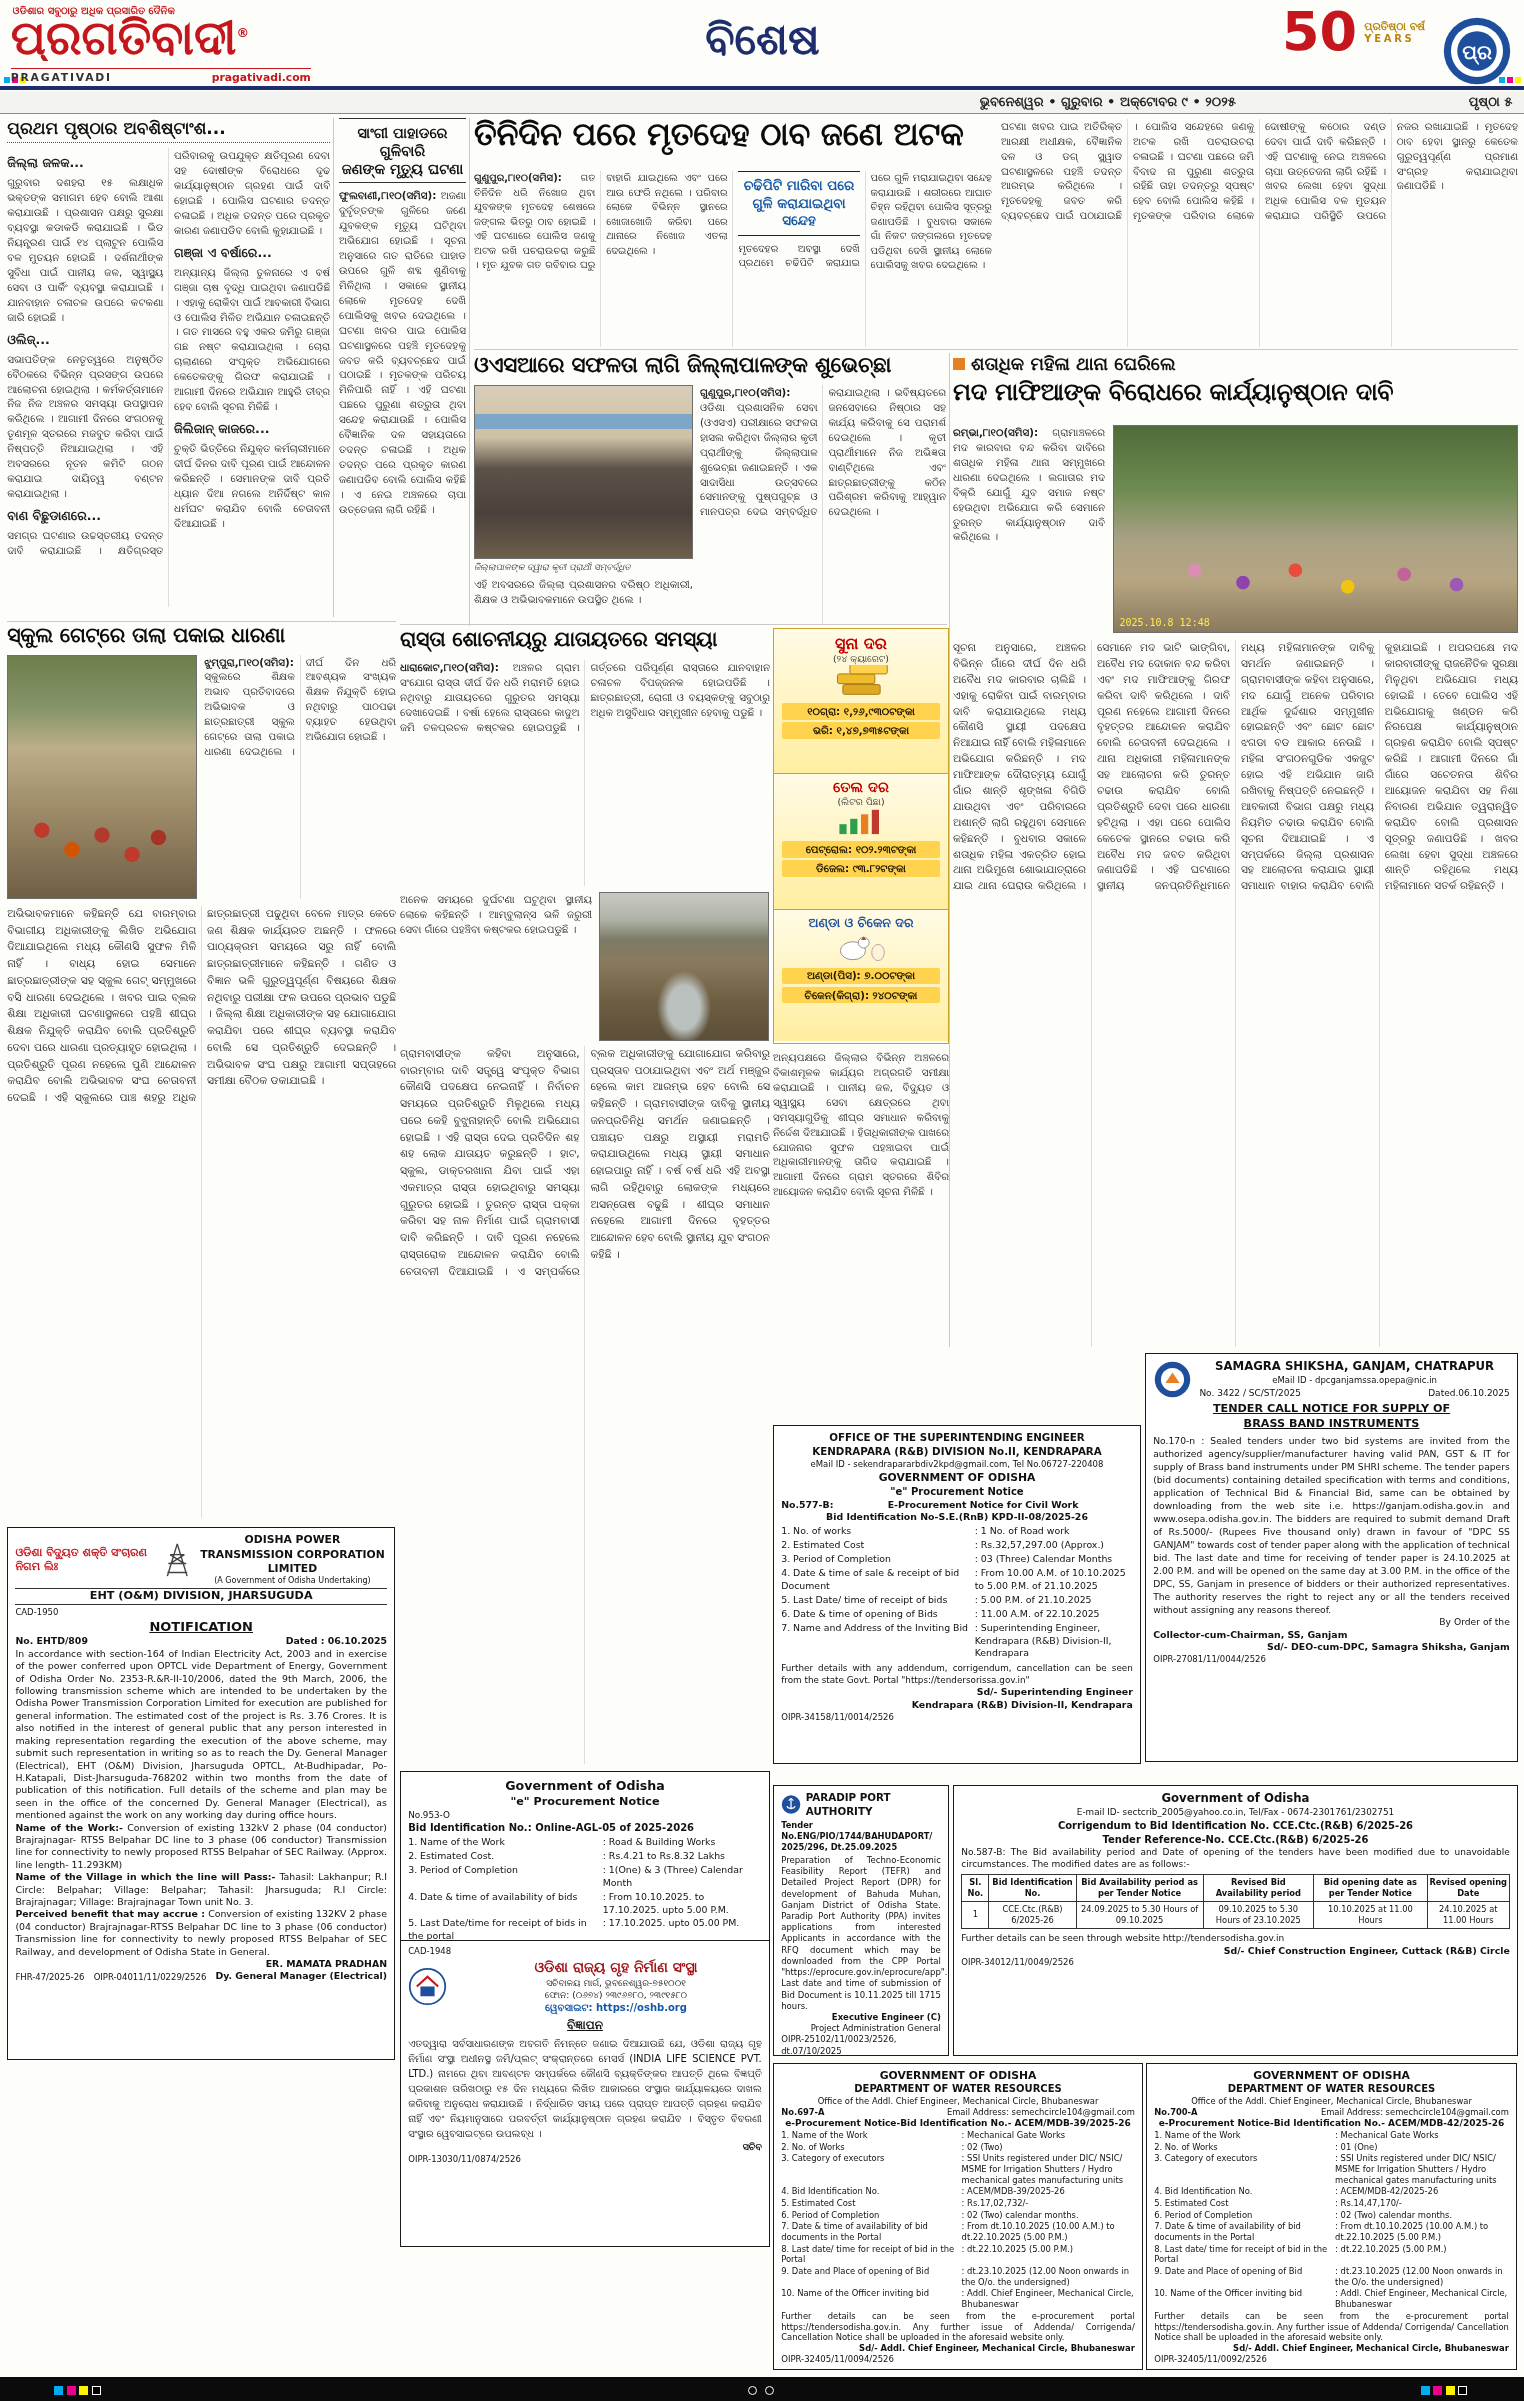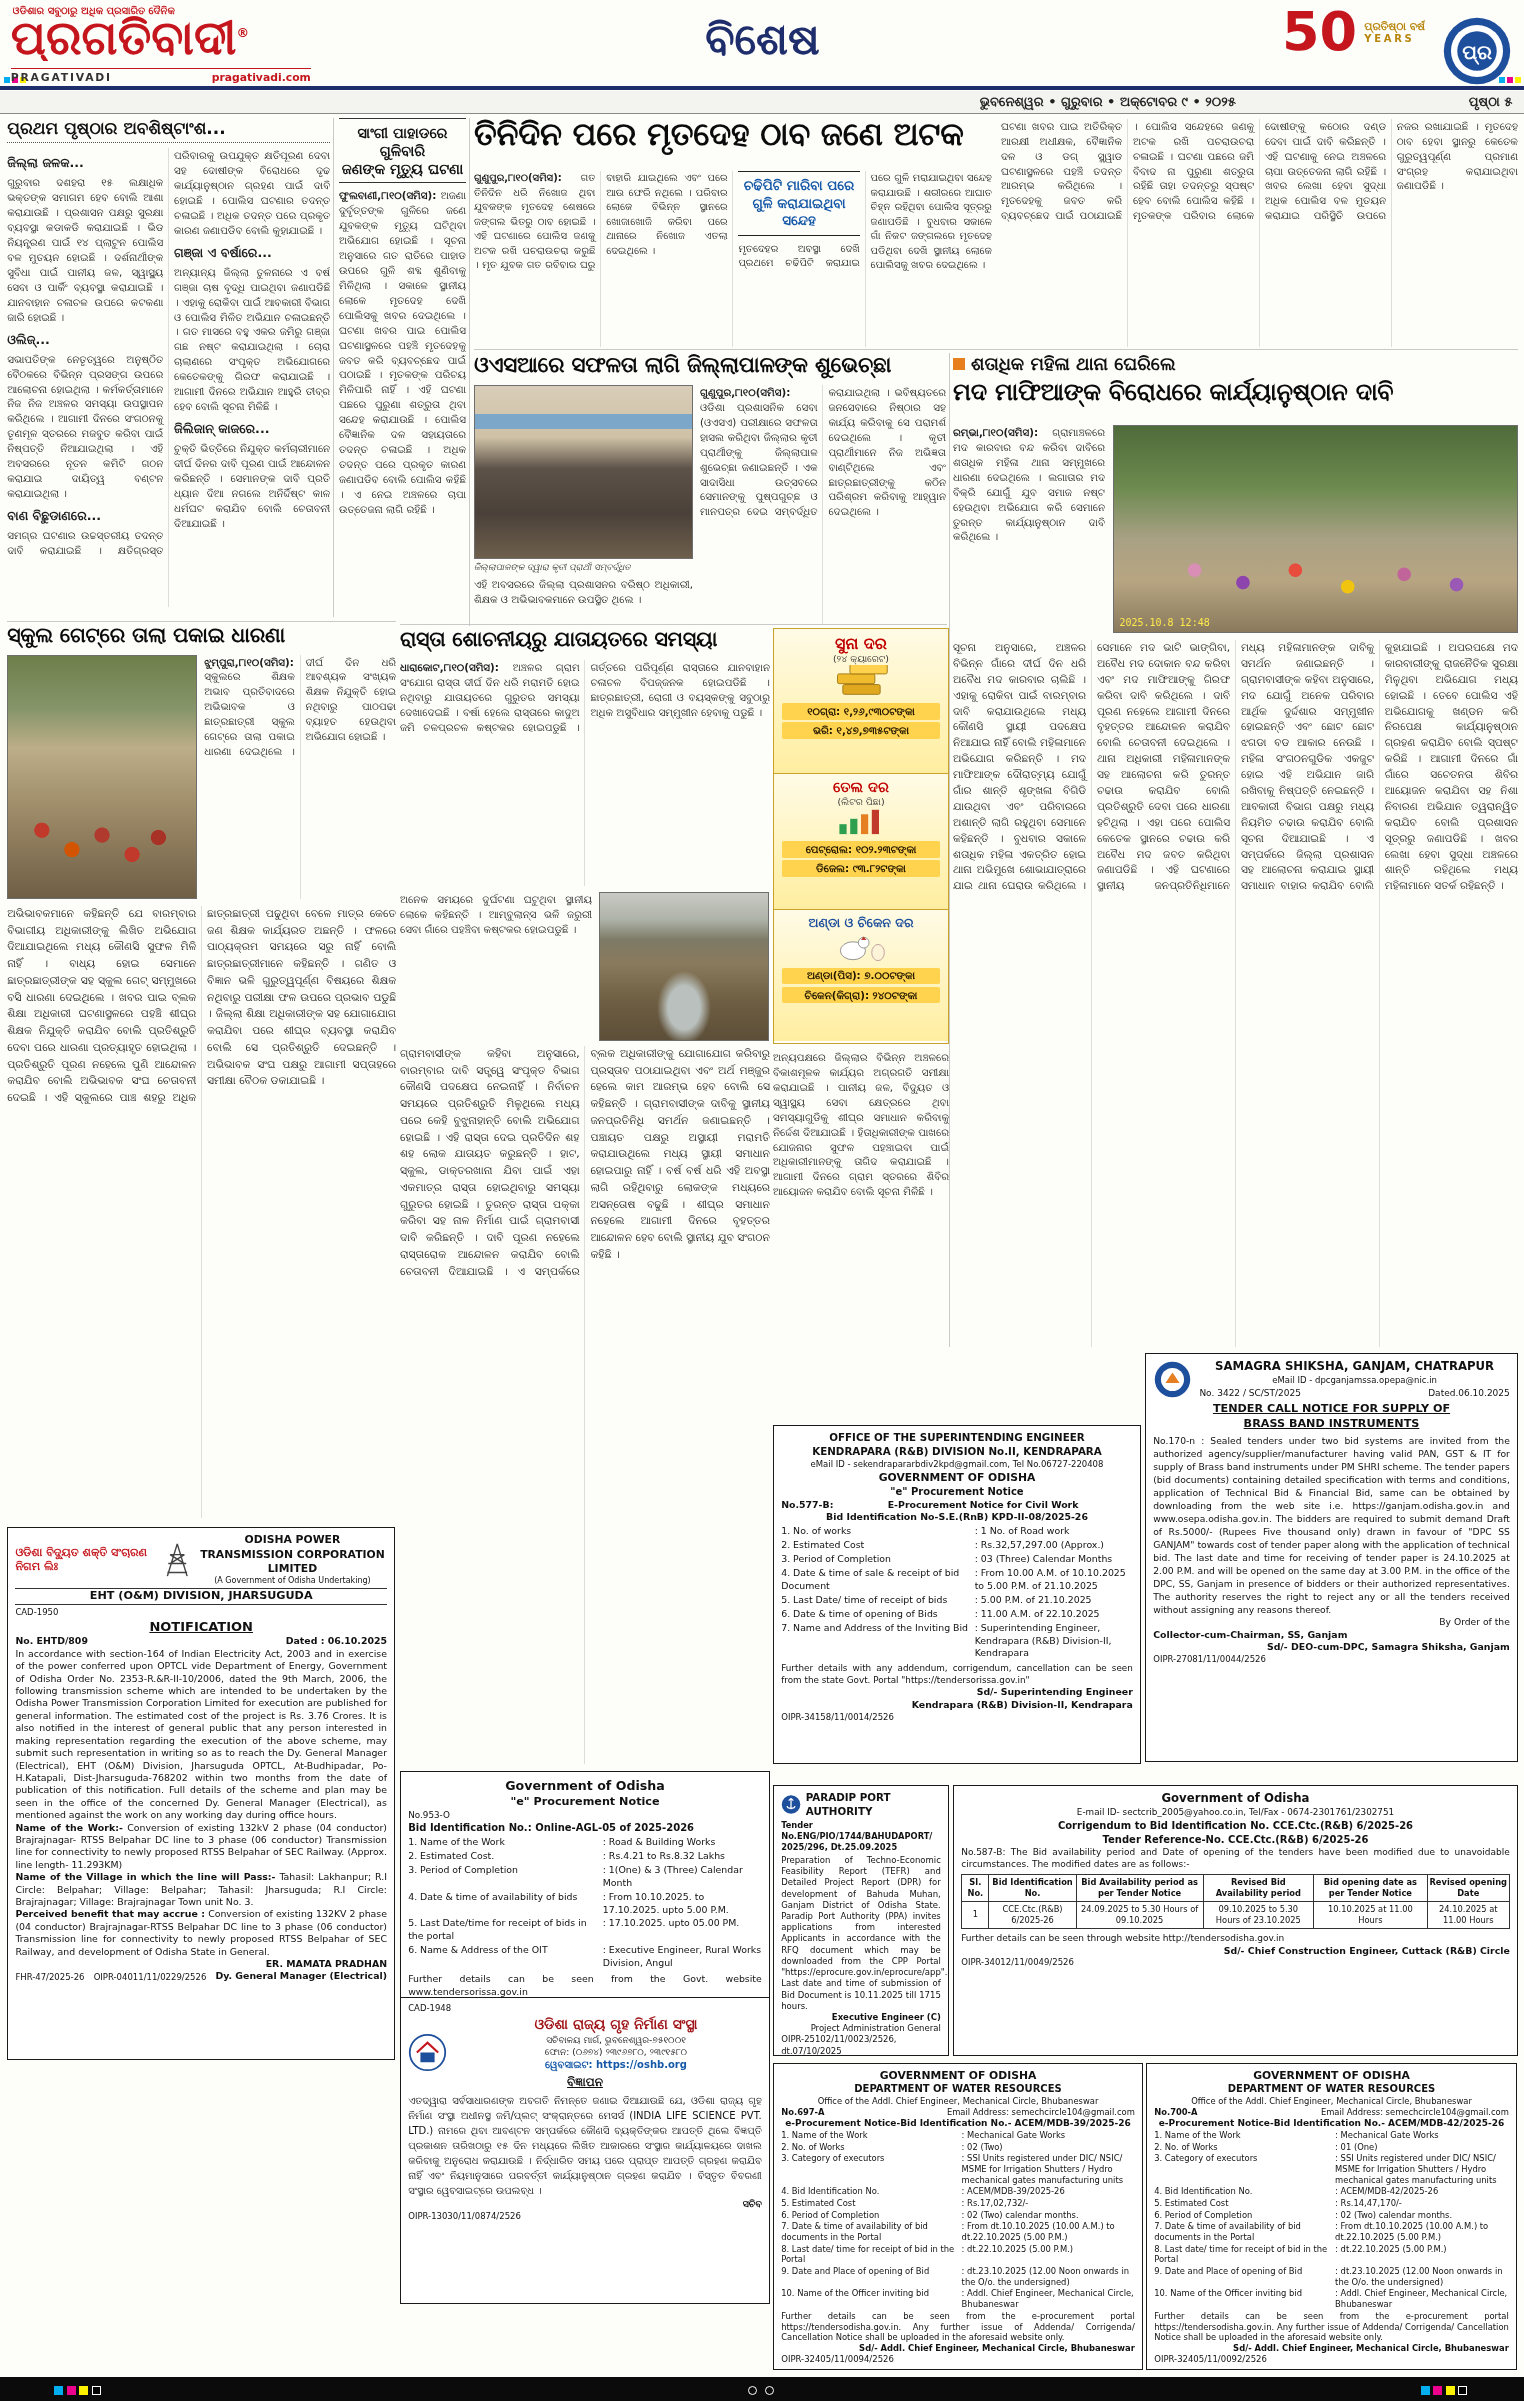--- a/index.html
+++ b/index.html
@@ -414,23 +414,23 @@
             <td>10.10.2025 at 11.00 Hours</td>
             <td>24.10.2025 at 11.00 Hours</td>
           </tr>
         </tbody>
     </table>
     <div style="font-size:9px">Further details can be seen through website http://tendersodisha.gov.in</div>
     <div style="text-align:right" class="b">Sd/- Chief Construction Engineer, Cuttack (R&amp;B) Circle</div>
     <div class="oipr">OIPR-34012/11/0049/2526</div>
   </div>
 
-  <div class="adbox" style="left:400px;top:1997px;width:370px;height:307px">
+  <div class="adbox" style="left:400px;top:1940px;width:370px;height:307px">
     <div style="font-size:8.5px">CAD-1948</div>
-    <div style="display:flex;gap:23px;align-items:flex-end">
+    <div style="display:flex;gap:23px;align-items:center">
       <svg width="39" height="39" viewBox="0 0 44 44">
         <circle cx="22" cy="22" r="20" fill="#fff" stroke="#1e4f9c" stroke-width="2"></circle>
         <path d="M10 22 L22 11 L34 22" stroke="#c4161c" stroke-width="2.4" fill="none"></path>
         <rect x="14" y="22" width="16" height="11" fill="#1e4f9c"></rect>
       </svg>
       <div style="flex:1;text-align:center">
         <div class="b" style="color:#a01418;font-size:14px">ଓଡିଶା ରାଜ୍ୟ ଗୃହ ନିର୍ମାଣ ସଂସ୍ଥା</div>
         <div style="font-size:9px">ସଚିବାଳୟ ମାର୍ଗ, ଭୁବନେଶ୍ୱର-୭୫୧୦୦୧</div>
         <div style="font-size:9px">ଫୋନ: (୦୬୭୪) ୨୩୯୬୭୮୦, ୨୩୯୧୫୮୦</div>
         <div style="font-size:10px;color:#1558a7" class="b">ୱେବସାଇଟ: https://oshb.org</div>

